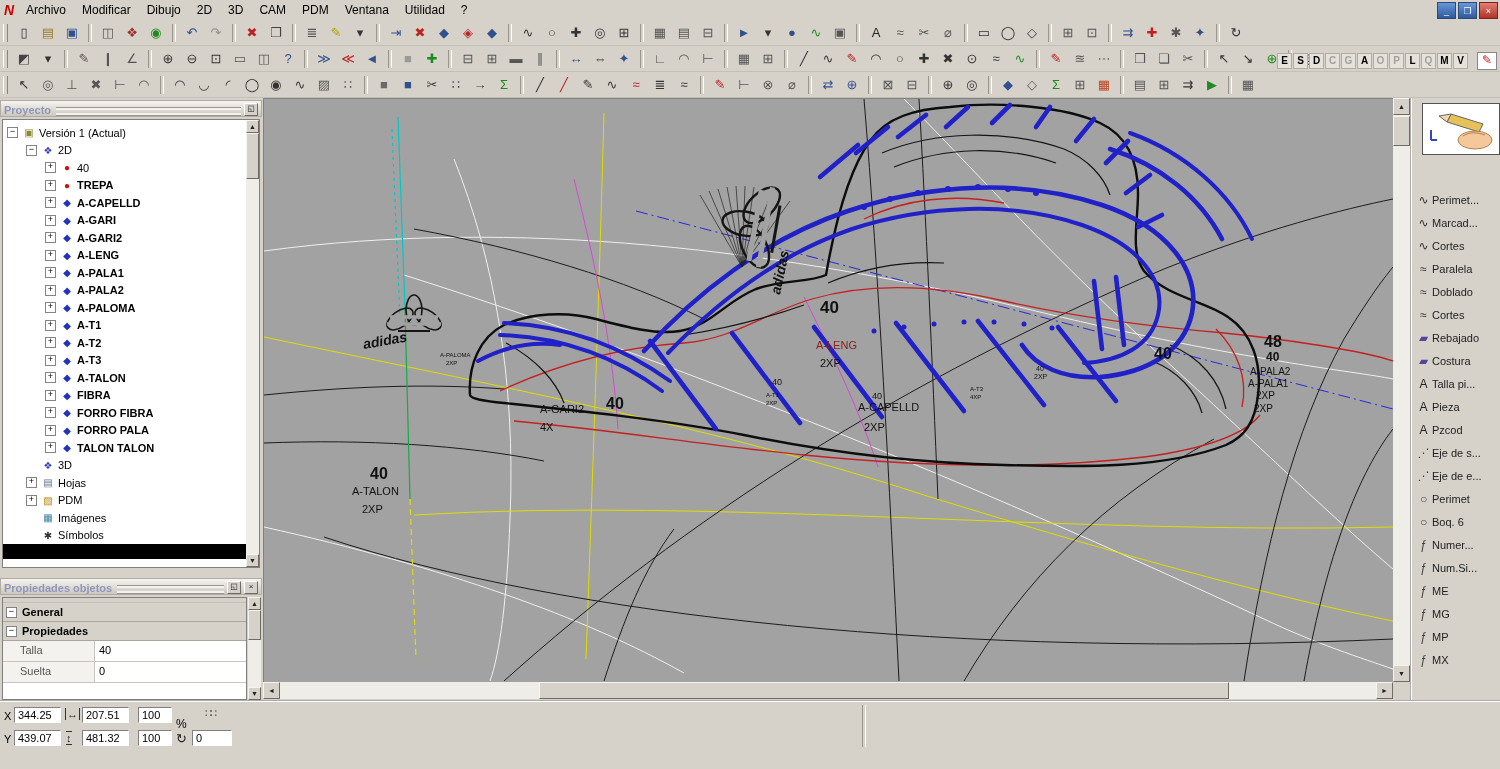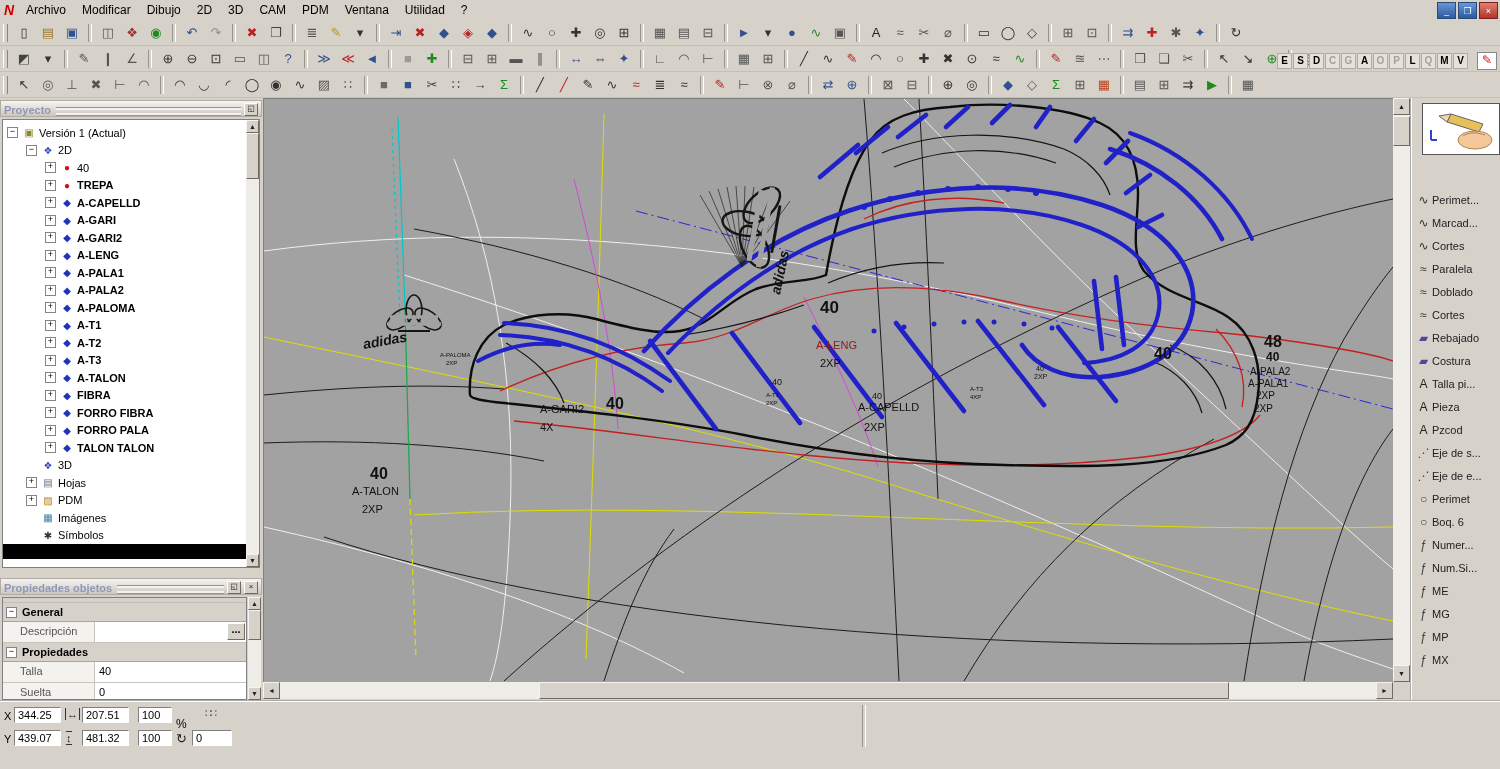--- a/index.html
+++ b/index.html
@@ -460,26 +460,20 @@
       <span class="rebar-lines"></span>
       <span class="hdr-btn">◱</span>
       <span class="hdr-btn">×</span>
     </div>
     <div id="props-grid">
         <div class="pg-spacer"></div>
         <div class="pg-group">
           <span class="pg-exp">−</span>
           <span class="pg-glabel">General</span>
         </div>
-        <div class="pg-row">
-          <span class="pg-label">Descripción</span>
-          <span class="pg-value">
-            <span class="pg-btn">...</span>
-          </span>
-        </div>
         <div class="pg-group">
           <span class="pg-exp">−</span>
           <span class="pg-glabel">Propiedades</span>
         </div>
         <div class="pg-row">
           <span class="pg-label">Talla</span>
           <span class="pg-value">40</span>
         </div>
         <div class="pg-row">
           <span class="pg-label">Suelta</span>

